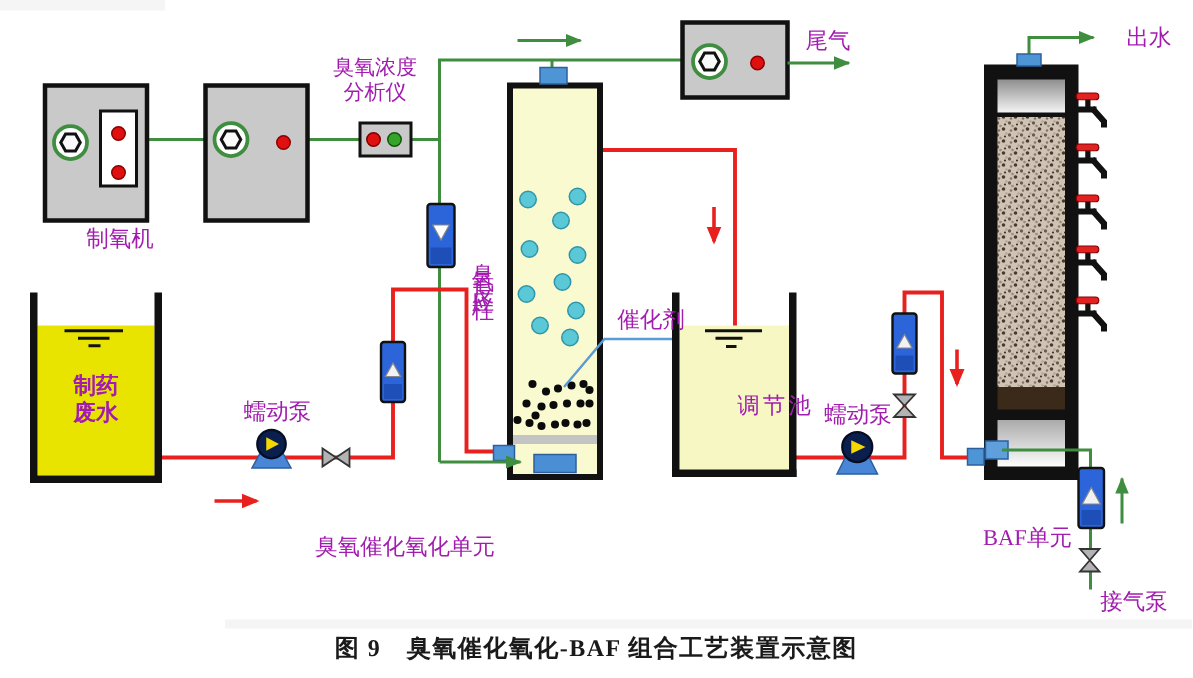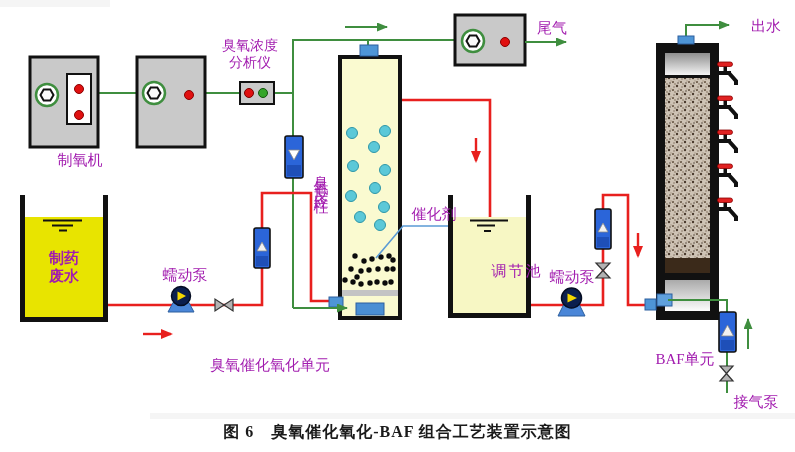--- a/index.html
+++ b/index.html
@@ -285,14 +285,14 @@
   <div class="lbl" style="left:460px; top:262px; width:58px; letter-spacing:2px;margin-left:28px;">调节池</div>
   <div class="lbl" style="left:546px; top:268px; width:52px;">蠕动泵</div>
   <div class="lbl" style="left:200px; top:356px; width:130px; text-align:right;">臭氧催化氧化单元</div>
   <div class="lbl" style="left:650px; top:350px; width:70px;">BAF单元</div>
   <div class="lbl" style="left:730px; top:393px; width:52px;">接气泵</div>
   <div class="lbl" style="left:748px; top:17px; width:36px;">出水</div>
 
   <div class="artifact" style="left:0; top:0; width:110px; height:7px;"></div>
   <div class="artifact" style="left:150px; top:413px; width:645px; height:6px;"></div>
 
-  <div class="caption">图 6　臭氧催化氧化-BAF 组合工艺装置示意图</div>
+  <div class="caption">图 9　臭氧催化氧化-BAF 组合工艺装置示意图</div>
 </div>
 
 </body></html>

